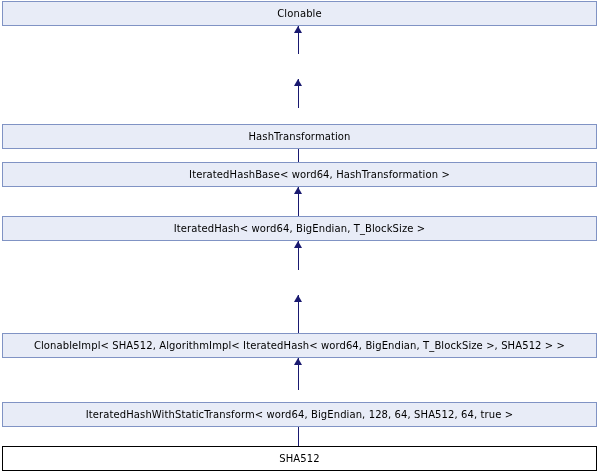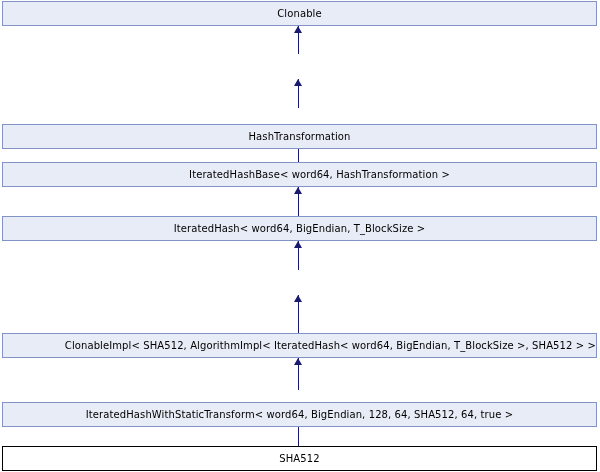--- a/index.html
+++ b/index.html
@@ -84,21 +84,21 @@
     </div>
     <div class="node" style="top: 108px; margin-top: 16px;">
       <span class="node-label">HashTransformation</span>
     </div>
     <div class="node" style="top: 162px; padding-left: 40px;">
       <span class="node-label">IteratedHashBase&lt; word64, HashTransformation &gt;</span>
     </div>
     <div class="node" style="top: 216px; align-items: center;">
       <span class="node-label">IteratedHash&lt; word64, BigEndian, T_BlockSize &gt;</span>
     </div>
-    <div class="node" style="top: 333px; justify-content: flex-end;">
+    <div class="node" style="top: 333px;">
       <span class="node-label">ClonableImpl&lt; SHA512, AlgorithmImpl&lt; IteratedHash&lt; word64, BigEndian, T_BlockSize &gt;, SHA512 &gt; &gt;</span>
     </div>
     <div class="node" style="top: 390px; margin-top: 12px;">
       <span class="node-label">IteratedHashWithStaticTransform&lt; word64, BigEndian, 128, 64, SHA512, 64, true &gt;</span>
     </div>
     <div class="node leaf" style="top: 446px;">
       <span class="node-label">SHA512</span>
     </div>
   </div>
 

